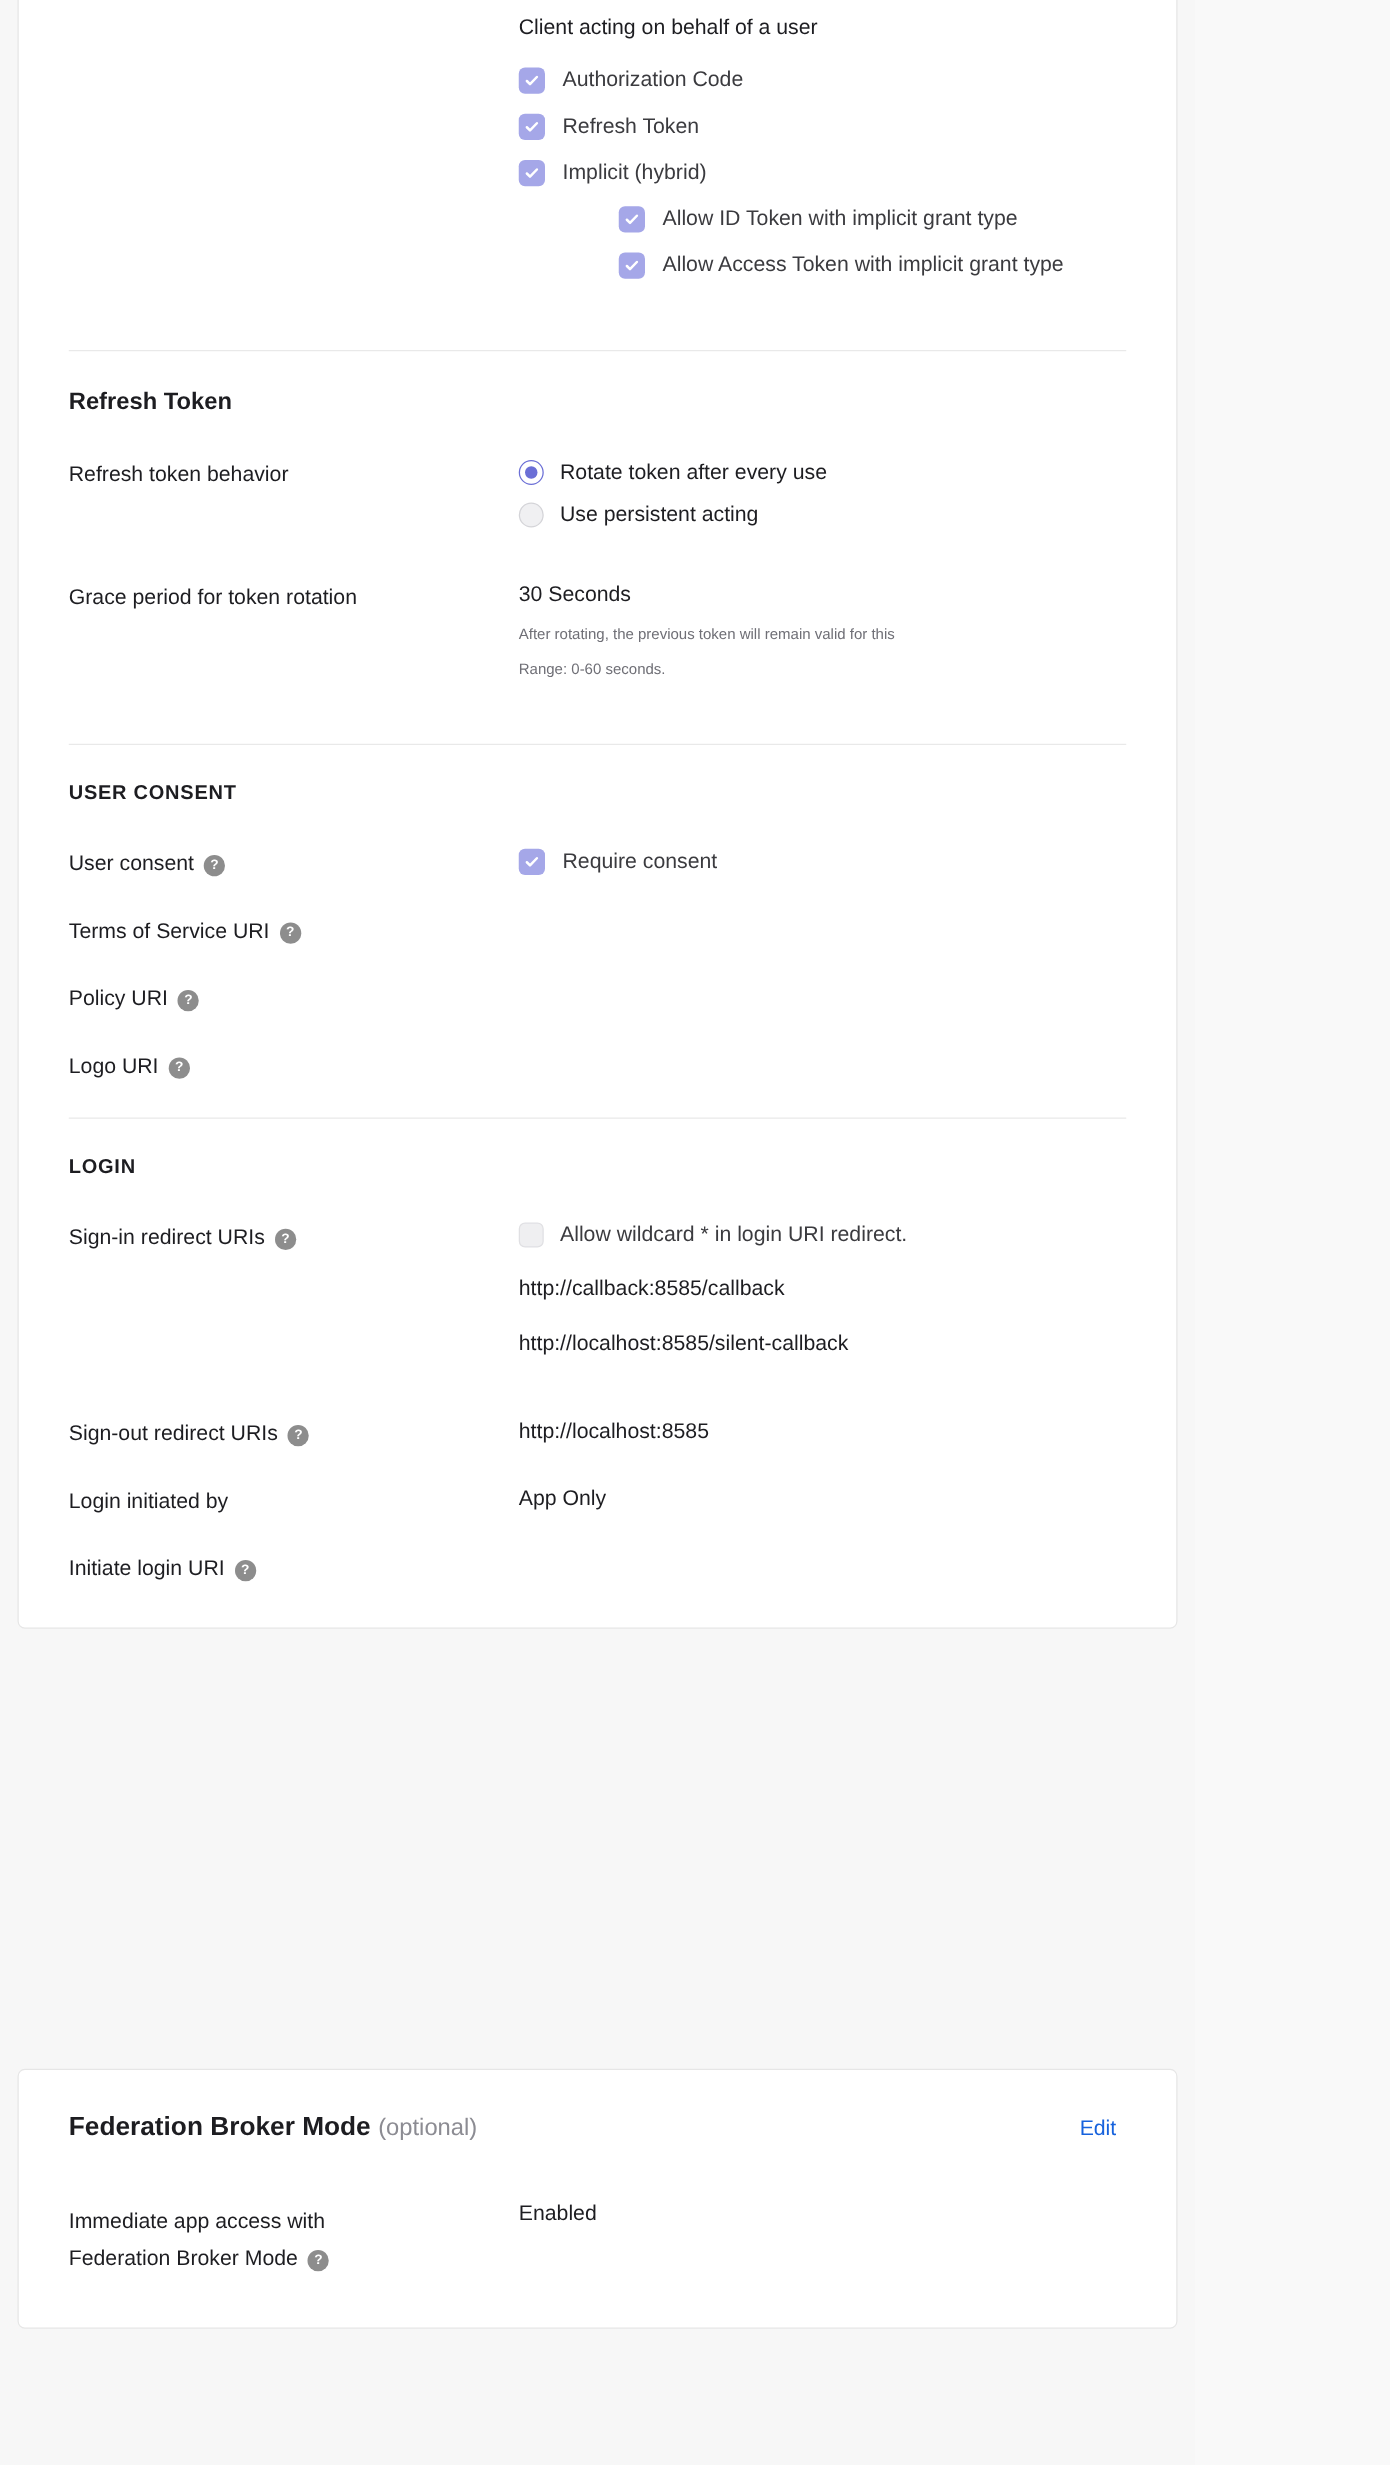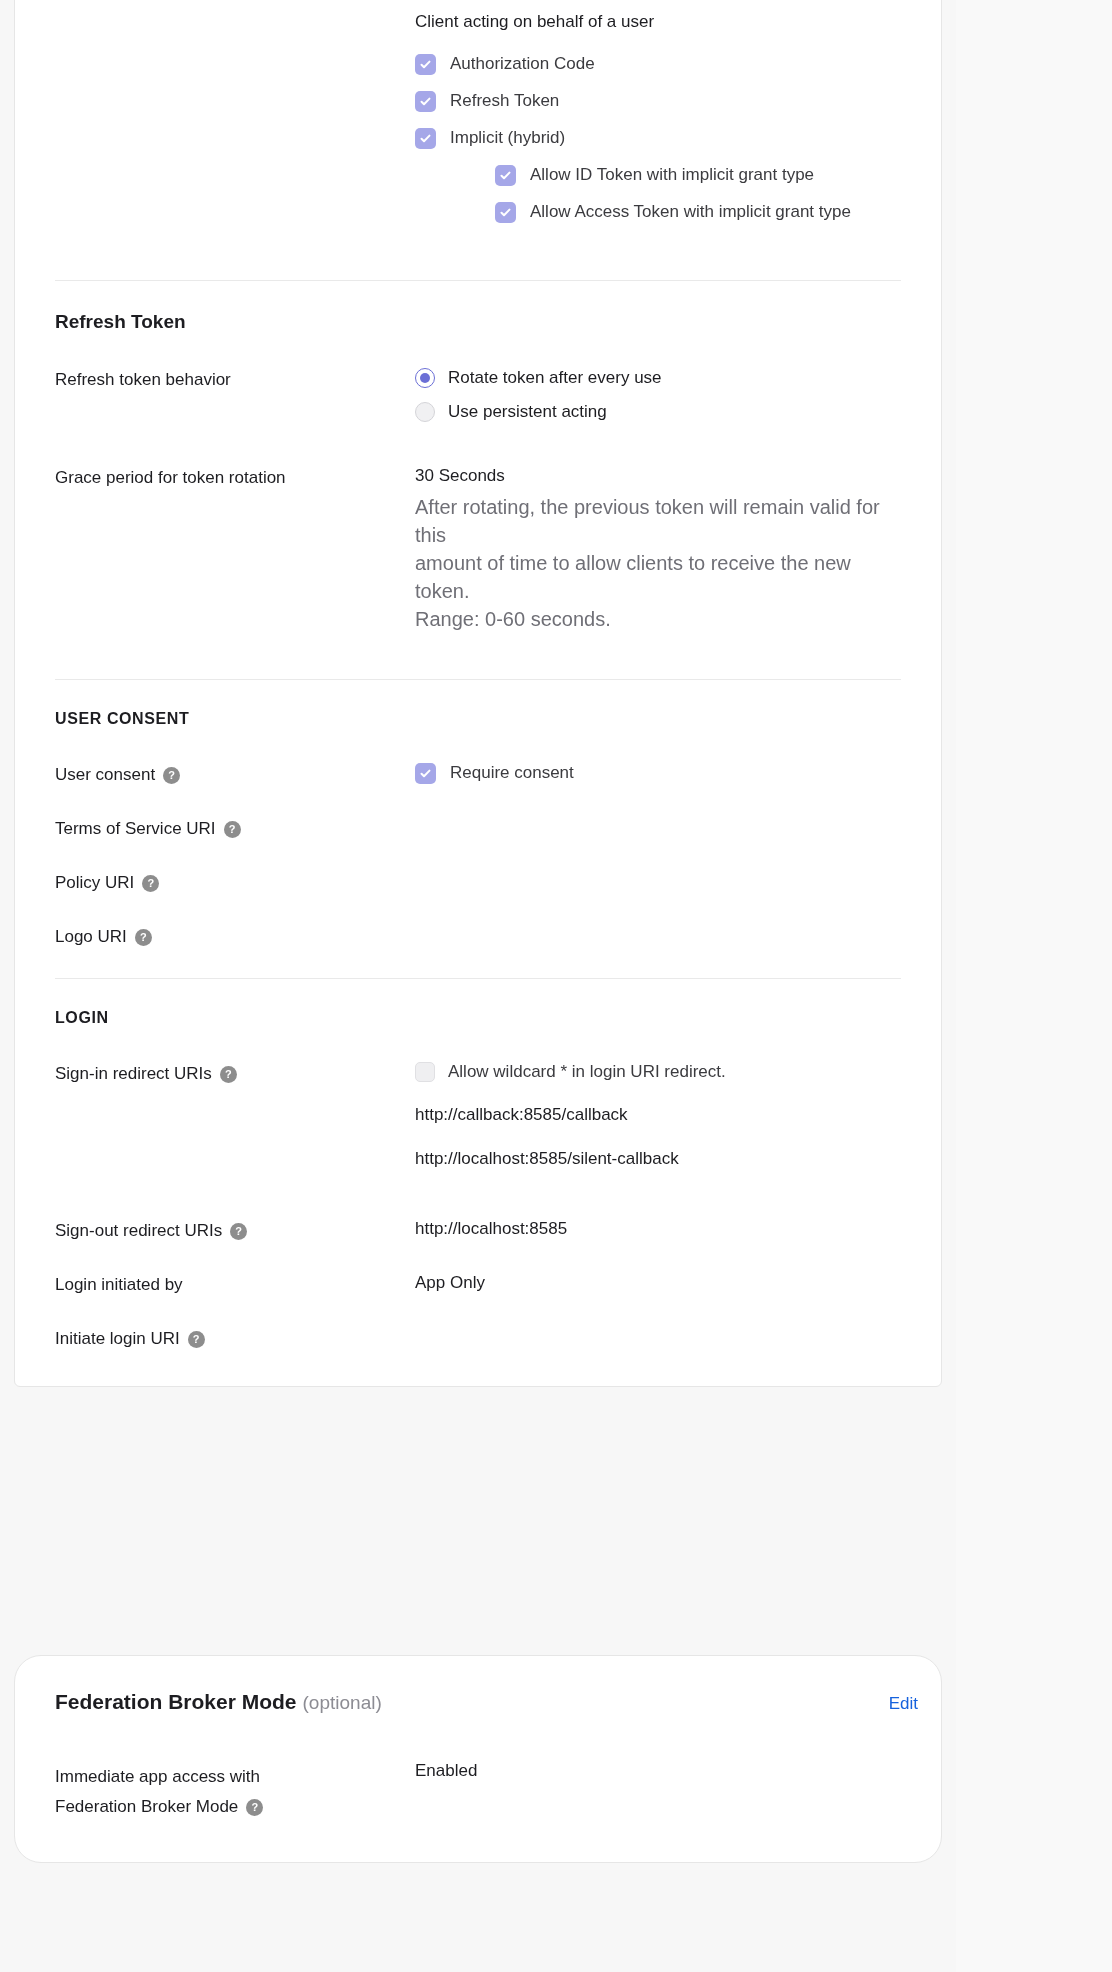--- a/index.html
+++ b/index.html
@@ -27,22 +27,21 @@
     left: 14px;
     right: 14px;
     top: -40px;
     padding: 0 40px 36px 40px;
   }
   .card-fed {
     position: absolute;
     left: 14px;
     right: 14px;
     top: 1655px;
-    padding: 34px 23px 40px 40px;
-    border-radius: 27px;
+    padding: 34px 48px 40px 40px;
   }
   .row {
     display: flex;
     align-items: flex-start;
   }
   .label-col {
     width: 360px;
     flex: 0 0 360px;
     font-size: 17px;
     color: #1d1d21;
@@ -147,21 +146,21 @@
     display: block;
   }
   .radio-row {
     display: flex;
     align-items: center;
     margin-bottom: 12px;
   }
   .radio-label { font-size: 17px; color: #1d1d21; }
   .hint {
     color: #6f6f76;
-    font-size: 20px;
+    font-size: 12px;
     line-height: 28px;
     max-width: 470px;
     margin-top: 6px;
   }
   .block-row { margin-bottom: 30px; }
   .uri-line {
     font-size: 17px;
     color: #1d1d21;
     margin-bottom: 22px;
   }
@@ -278,21 +277,20 @@
         </div>
       </div>
     </div>
 
     <div class="row" style="margin-top:28px;">
       <div class="label-col">Grace period for token rotation</div>
       <div class="value-col">
         <div>30 Seconds</div>
         <div class="hint">
           <div>After rotating, the previous token will remain valid for this</div>
-          <div>amount of time to allow clients to receive the new token.</div>
           <div>Range: 0-60 seconds.</div>
         </div>
       </div>
     </div>
 
     <div class="divider" style="margin-top:46px;"></div>
 
     <div class="section-caps">USER CONSENT</div>
 
     <div class="row block-row">

